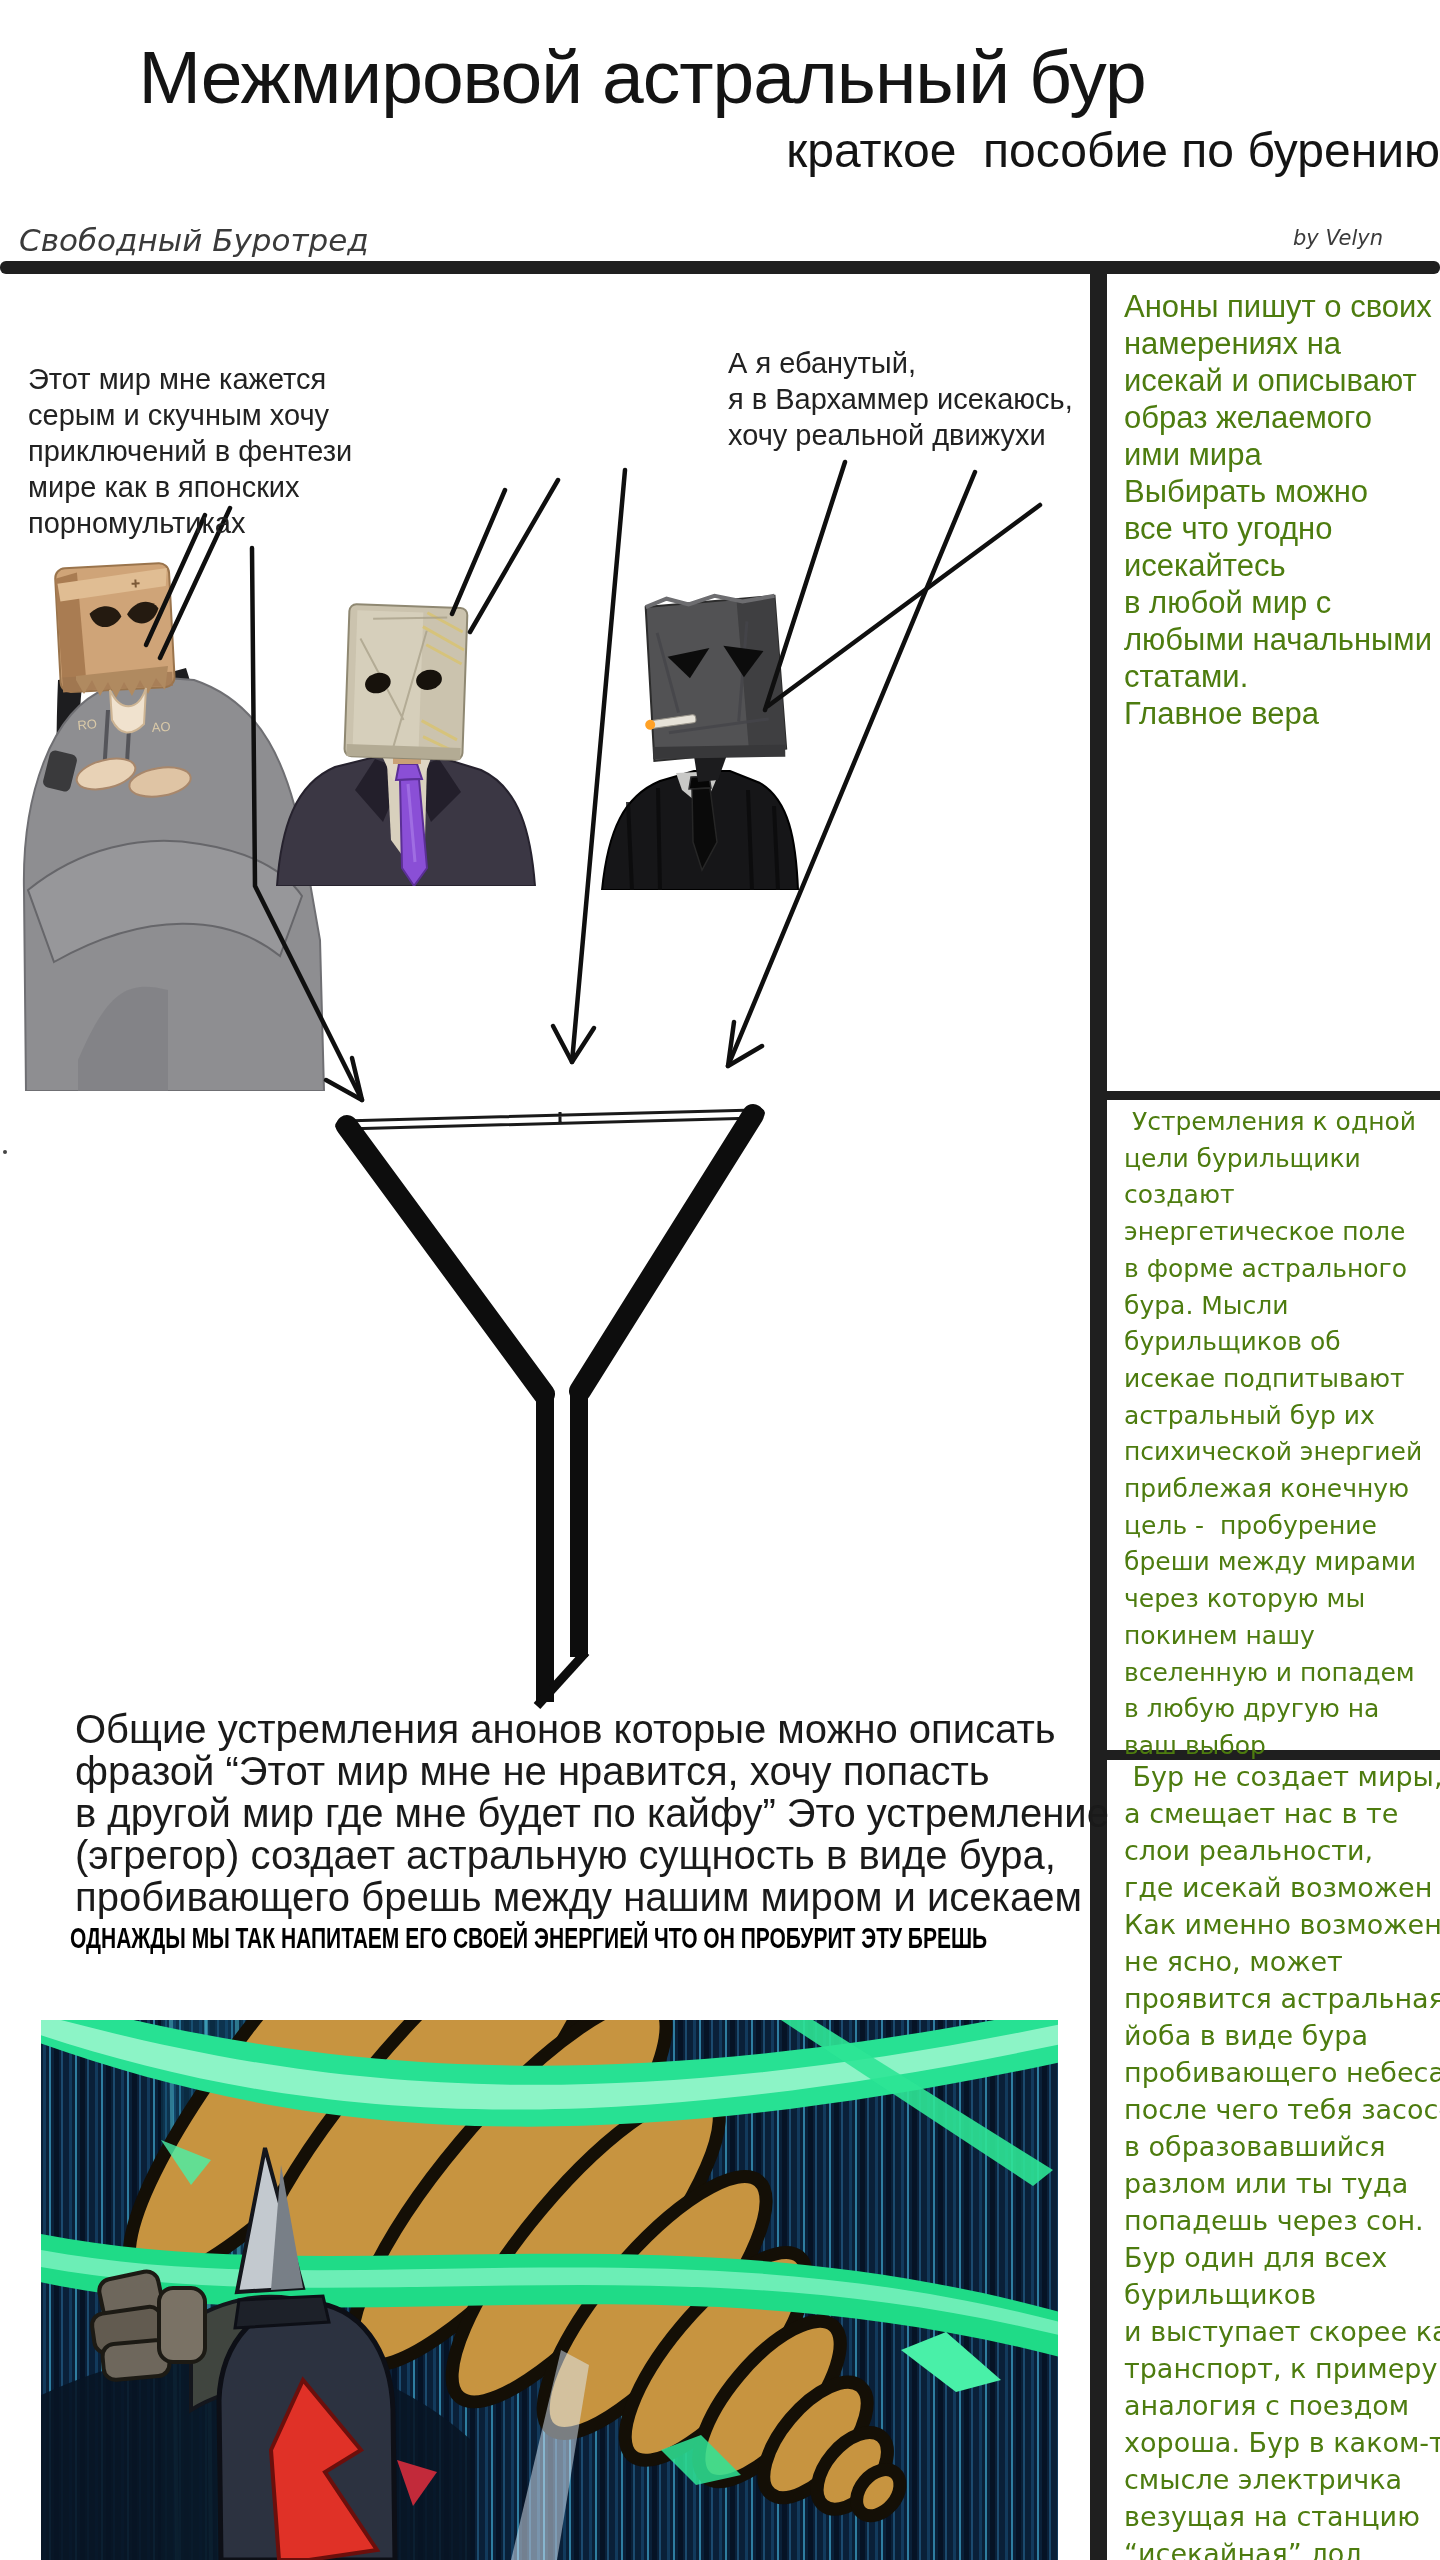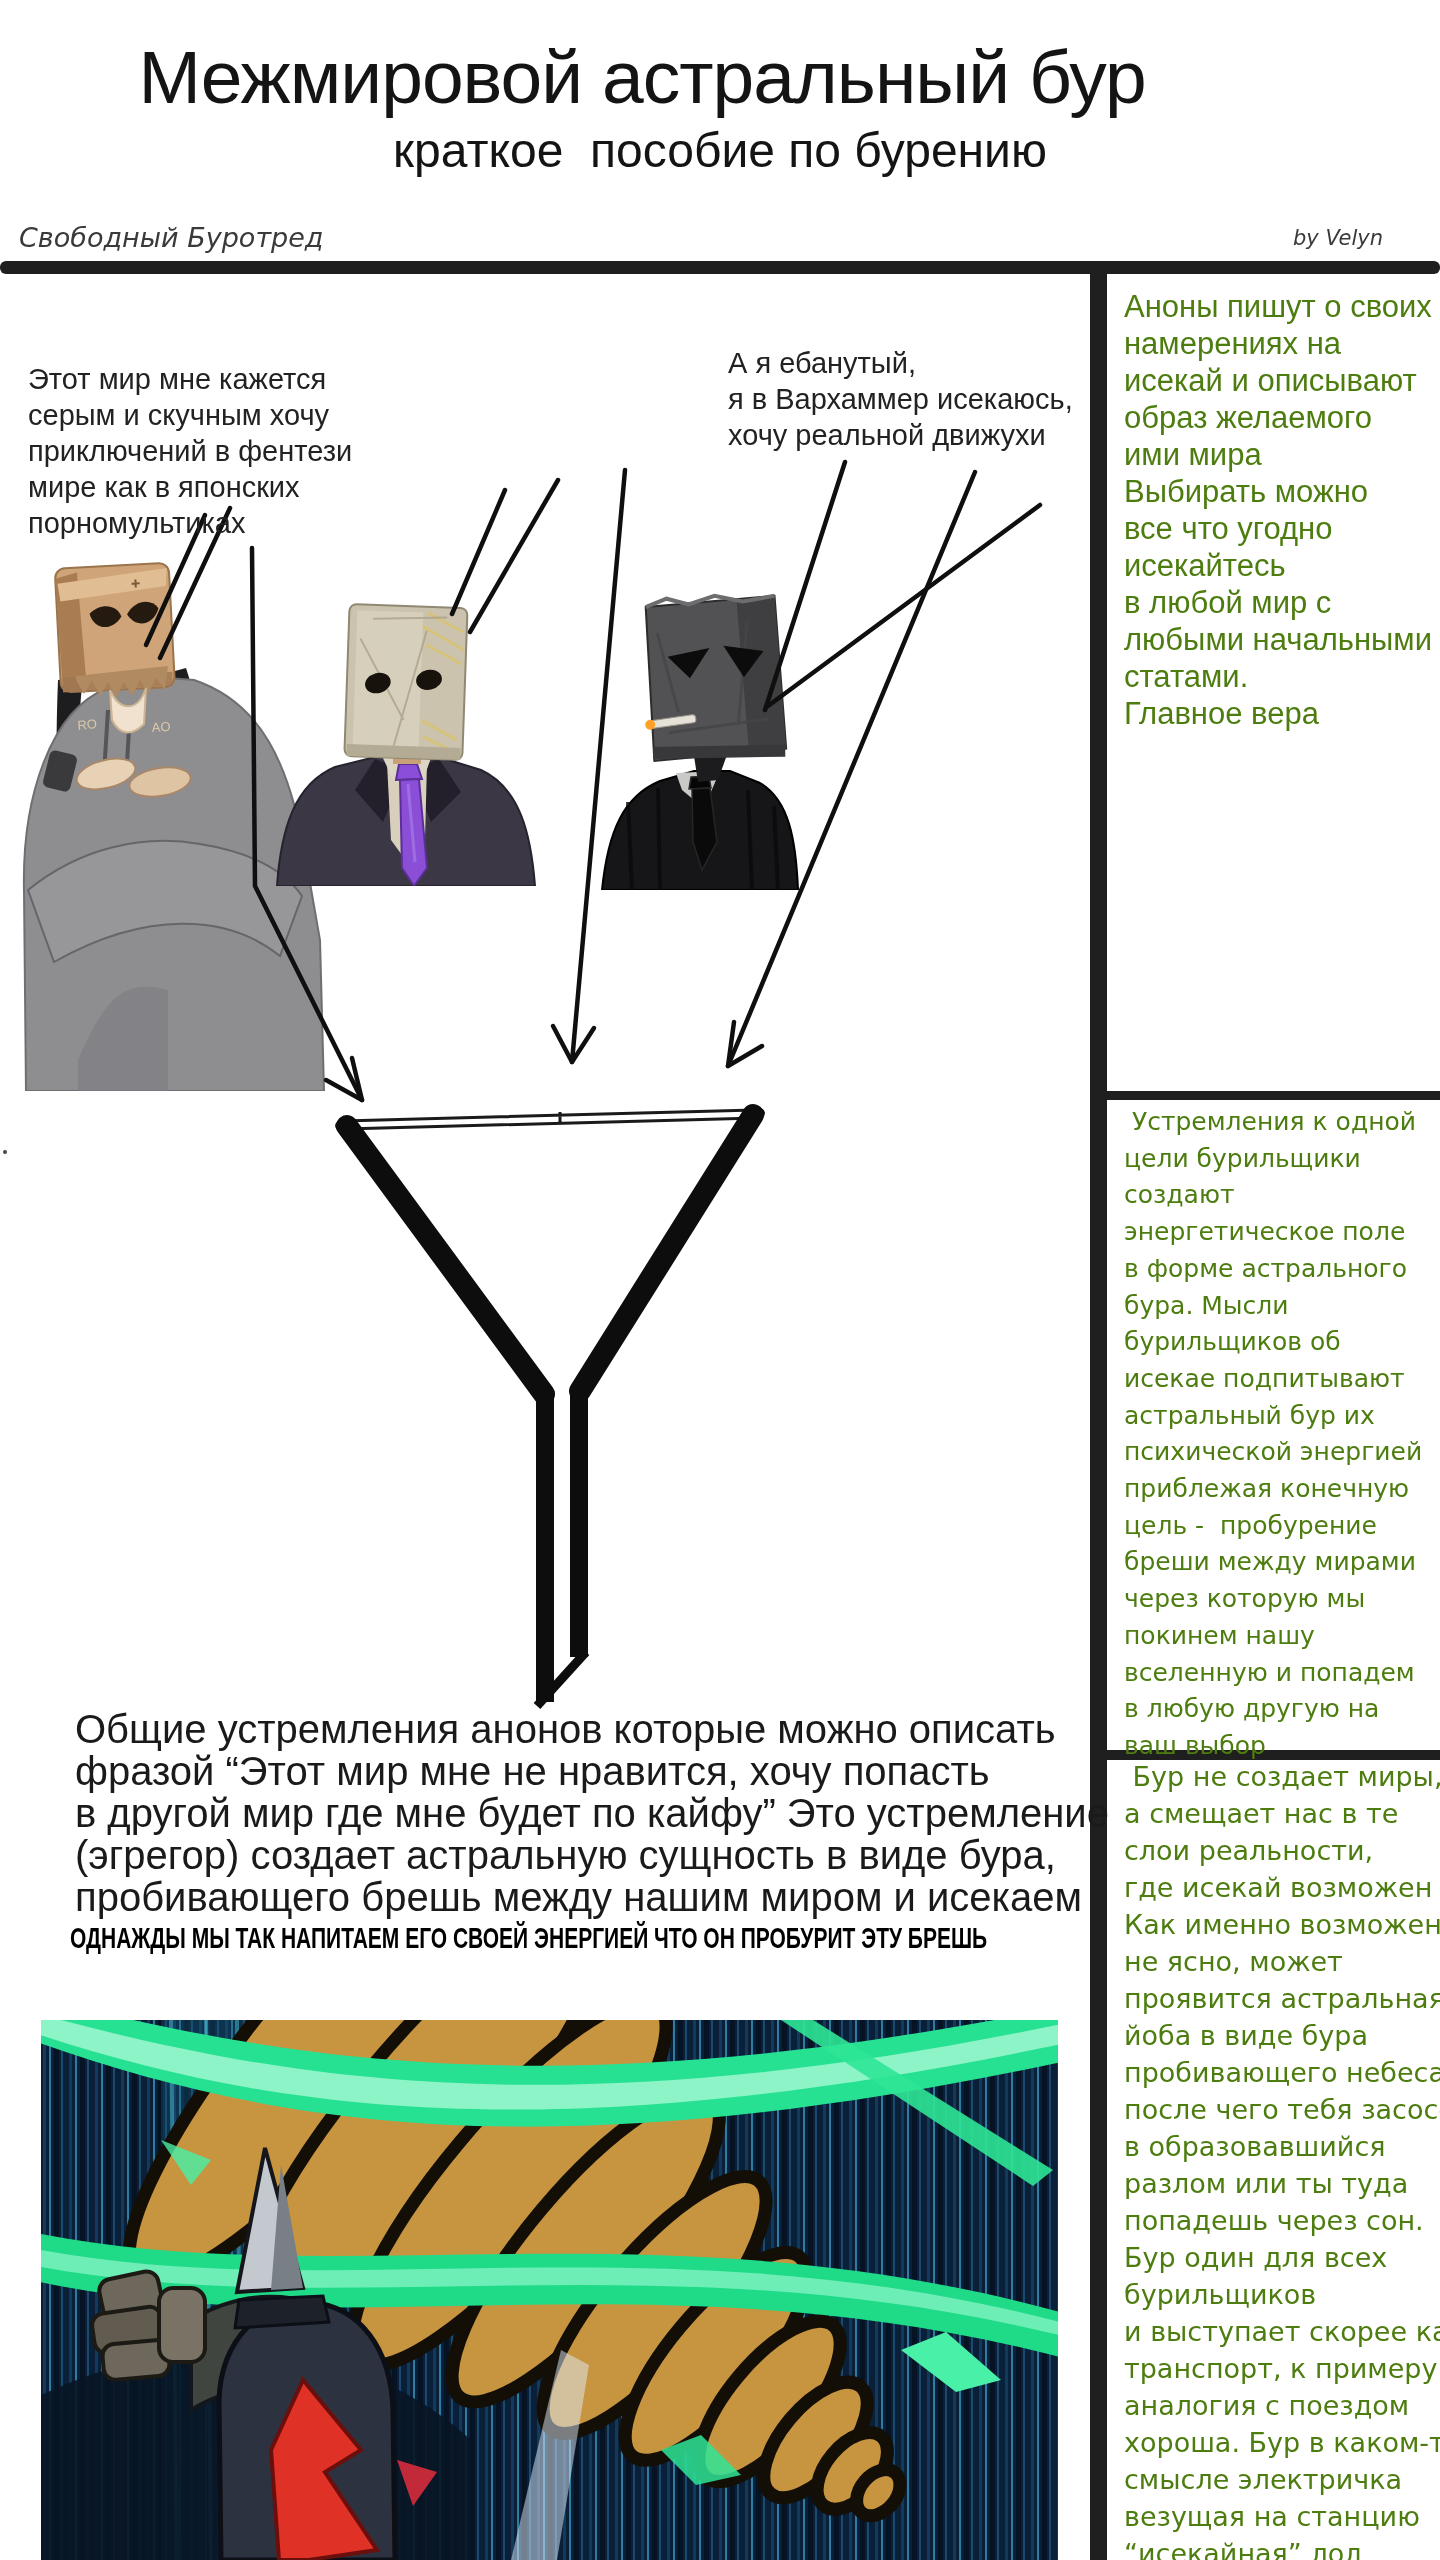--- a/index.html
+++ b/index.html
@@ -1,23 +1,23 @@
 <!DOCTYPE html>
 <html><head>
 <meta charset="utf-8">
 <style>
   html,body{margin:0;padding:0;background:#888;}
   #page{position:relative;width:1440px;height:2560px;background:#ffffff;overflow:hidden;
         font-family:"Liberation Sans",sans-serif;color:#141414;}
   .abs{position:absolute;}
   .pre{white-space:pre;}
   #title{left:0;top:36px;width:1284px;text-align:center;font-size:75px;line-height:82px;letter-spacing:-1px;}
-  #subtitle{left:0;top:124px;width:1440px;text-align:center;font-size:48px;line-height:54px;}
+  #subtitle{left:0;top:124px;width:1440px;text-align:right;font-size:48px;line-height:54px;}
   .hand{font-family:"DejaVu Sans",sans-serif;font-style:italic;color:#3a3a3a;}
-  #credit-left{left:19px;top:222px;font-size:27px;}
+  #credit-left{left:19px;top:222px;font-size:31px;}
   #credit-right{left:1293px;top:226px;font-size:21px;}
   .rule{background:#1f1f1f;}
   #rule-top{left:0;top:261px;width:1440px;height:13px;border-radius:6px;}
   #divider-v{left:1090px;top:261px;width:17px;height:2299px;}
   #rule-r1{left:1090px;top:1091px;width:350px;height:9px;}
   #rule-r2{left:1090px;top:1750px;width:350px;height:10px;}
   .speech{font-size:29px;line-height:36px;color:#222;}
   #speech-1{left:28px;top:361px;}
   #speech-2{left:395px;top:327px;}
   #speech-3{left:728px;top:345px;}

